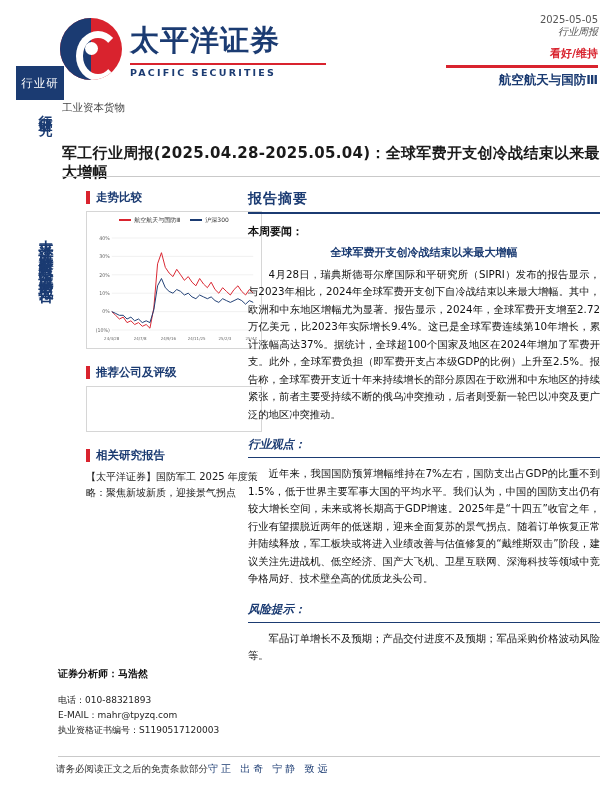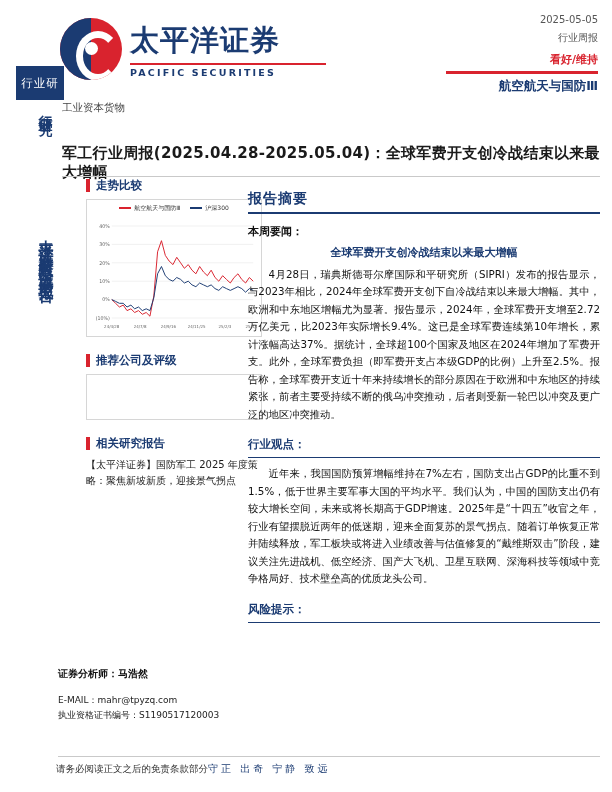--- a/index.html
+++ b/index.html
@@ -68,40 +68,40 @@
   .logo-en{
     font-size:9.5px;color:#1b3b72;letter-spacing:2.2px;margin-top:2px;font-weight:bold;
   }
   .logo-rule{
     width:196px;height:2px;background:#d9232e;margin:2px 0 2px 0;
   }
   .hdr-right{
     position:absolute;right:14px;top:14px;text-align:right;
   }
   .hdr-date{font-size:10px;color:#555;}
-  .hdr-sub{font-size:10px;color:#555;margin-top:6px;}
+  .hdr-sub{font-size:10px;color:#555;margin-top:0;font-style:italic;}
   .hdr-rating{font-size:11px;color:#d9232e;margin-top:7px;font-weight:bold;}
   .hdr-redline{
     width:152px;height:2.5px;background:#d9232e;margin:4px 0 4px auto;
   }
   .hdr-industry{font-size:12.5px;color:#1b3b72;font-weight:bold;}
   .sub-tag{
     position:absolute;left:62px;top:101px;font-size:10.5px;color:#444;
   }
   
   .doc-title{
     position:absolute;left:62px;top:144px;width:540px;
     font-size:15px;font-weight:bold;color:#1a1a1a;letter-spacing:.3px;
   }
   .title-rule{
     position:absolute;left:62px;top:176px;width:538px;height:1px;background:#c9c9c9;
   }
   
   .col-left{
-    position:absolute;left:58px;top:178px;width:176px;padding-left:28px;
+    position:absolute;left:58px;top:190px;width:176px;padding-left:28px;
   }
   .col-right{
     position:absolute;left:248px;top:190px;width:352px;
   }
   .sec-head{
     display:flex;align-items:center;margin-bottom:6px;
   }
   .sec-bar{width:4px;height:13px;background:#d9232e;margin-right:6px;}
   .sec-title{font-size:11.5px;font-weight:bold;color:#1b3b72;}
   .box{
@@ -136,21 +136,21 @@
   .r-sub{
     font-size:11px;font-weight:bold;color:#111;margin:10px 0 6px 0;font-family:Liberation Serif, serif;
   }
   .r-hl{
     font-size:11px;font-weight:bold;color:#1b3b72;text-align:center;margin:4px 0 6px 0;
   }
   .r-p{
     font-size:10.3px;line-height:17.5px;color:#111;text-indent:2em;text-align:justify;
   }
   .r-sec{
-    font-size:11.5px;font-weight:bold;color:#1b3b72;margin:14px 0 5px 0;
+    font-size:11.5px;font-weight:bold;color:#1b3b72;margin:14px 0 5px 0;font-style:italic;
   }
   .r-sec-rule{height:1px;background:#1b3b72;margin:3px 0 7px 0;}
   
   .footer-rule{
     position:absolute;left:58px;top:756px;width:542px;height:1px;background:#c9c9c9;
   }
   .footer{
     position:absolute;left:56px;top:762px;width:542px;
     display:flex;justify-content:flex-start;align-items:center;
     font-size:9.5px;color:#333;
@@ -246,37 +246,39 @@
     <div class="sec-head">
       <div class="sec-bar"></div>
       <div class="sec-title">相关研究报告</div>
     </div>
     <div class="rel-item">【太平洋证券】国防军工 2025 年度策略：聚焦新坡新质，迎接景气拐点</div>
   </div>
 </div>
 
 <div class="analyst">
   <div class="nm">证券分析师：马浩然</div>
+  <div>电话：010-88321893</div>
   <div>E-MAIL：mahr@tpyzq.com</div>
   <div>执业资格证书编号：S1190517120003</div>
 </div>
 
 <div class="col-right">
   <div class="r-title">报告摘要</div>
   <div class="r-title-rule"></div>
 
   <div class="r-sub">本周要闻：</div>
   <div class="r-hl">全球军费开支创冷战结束以来最大增幅</div>
   <div class="r-p">4月28日，瑞典斯德哥尔摩国际和平研究所（SIPRI）发布的报告显示，与2023年相比，2024年全球军费开支创下自冷战结束以来最大增幅。其中，欧洲和中东地区增幅尤为显著。报告显示，2024年，全球军费开支增至2.72万亿美元，比2023年实际增长9.4%。这已是全球军费连续第10年增长，累计涨幅高达37%。据统计，全球超100个国家及地区在2024年增加了军费开支。此外，全球军费负担（即军费开支占本级GDP的比例）上升至2.5%。报告称，全球军费开支近十年来持续增长的部分原因在于欧洲和中东地区的持续紧张，前者主要受持续不断的俄乌冲突推动，后者则受新一轮巴以冲突及更广泛的地区冲突推动。</div>
 
   <div class="r-sec">行业观点：</div>
   <div class="r-sec-rule"></div>
   <div class="r-p">近年来，我国国防预算增幅维持在7%左右，国防支出占GDP的比重不到1.5%，低于世界主要军事大国的平均水平。我们认为，中国的国防支出仍有较大增长空间，未来或将长期高于GDP增速。2025年是“十四五”收官之年，行业有望摆脱近两年的低迷期，迎来全面复苏的景气拐点。随着订单恢复正常并陆续释放，军工板块或将进入业绩改善与估值修复的“戴维斯双击”阶段，建议关注先进战机、低空经济、国产大飞机、卫星互联网、深海科技等领域中竞争格局好、技术壁垒高的优质龙头公司。</div>
 
   <div class="r-sec">风险提示：</div>
   <div class="r-sec-rule"></div>
+  <div class="r-p">军品订单增长不及预期；产品交付进度不及预期；军品采购价格波动风险等。</div>
 </div>
 
 <div class="footer-rule"></div>
 <div class="footer">
   <div>请务必阅读正文之后的免责条款部分</div>
   <div class="right">守正 出奇 宁静 致远</div>
 </div>
 
 </body></html>

